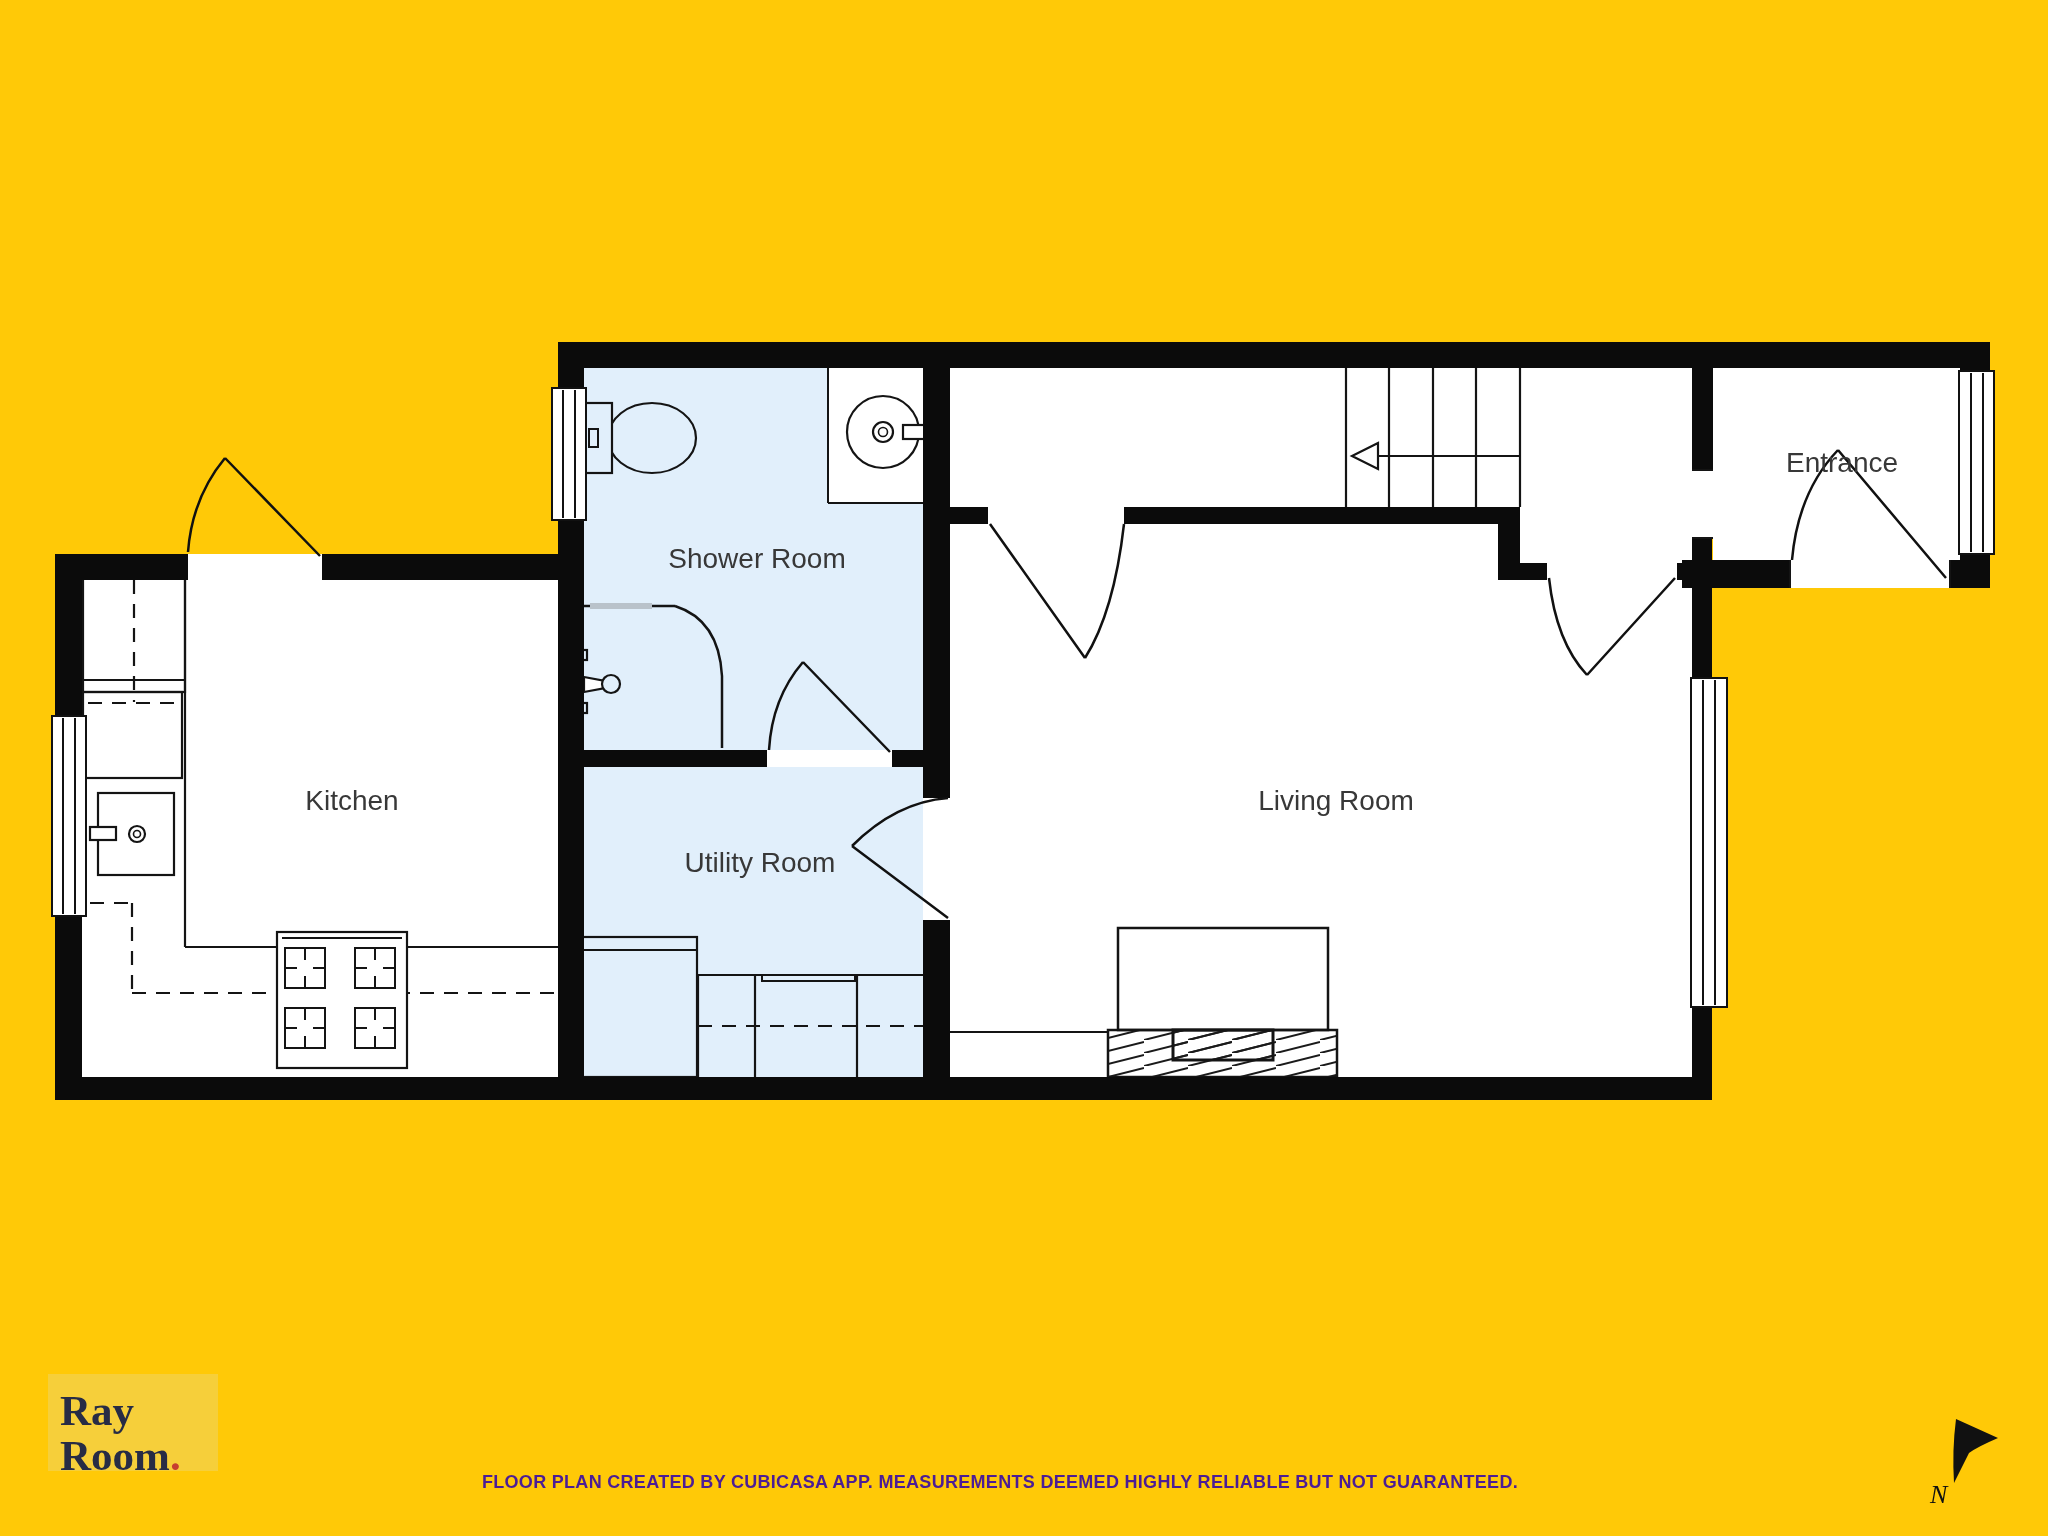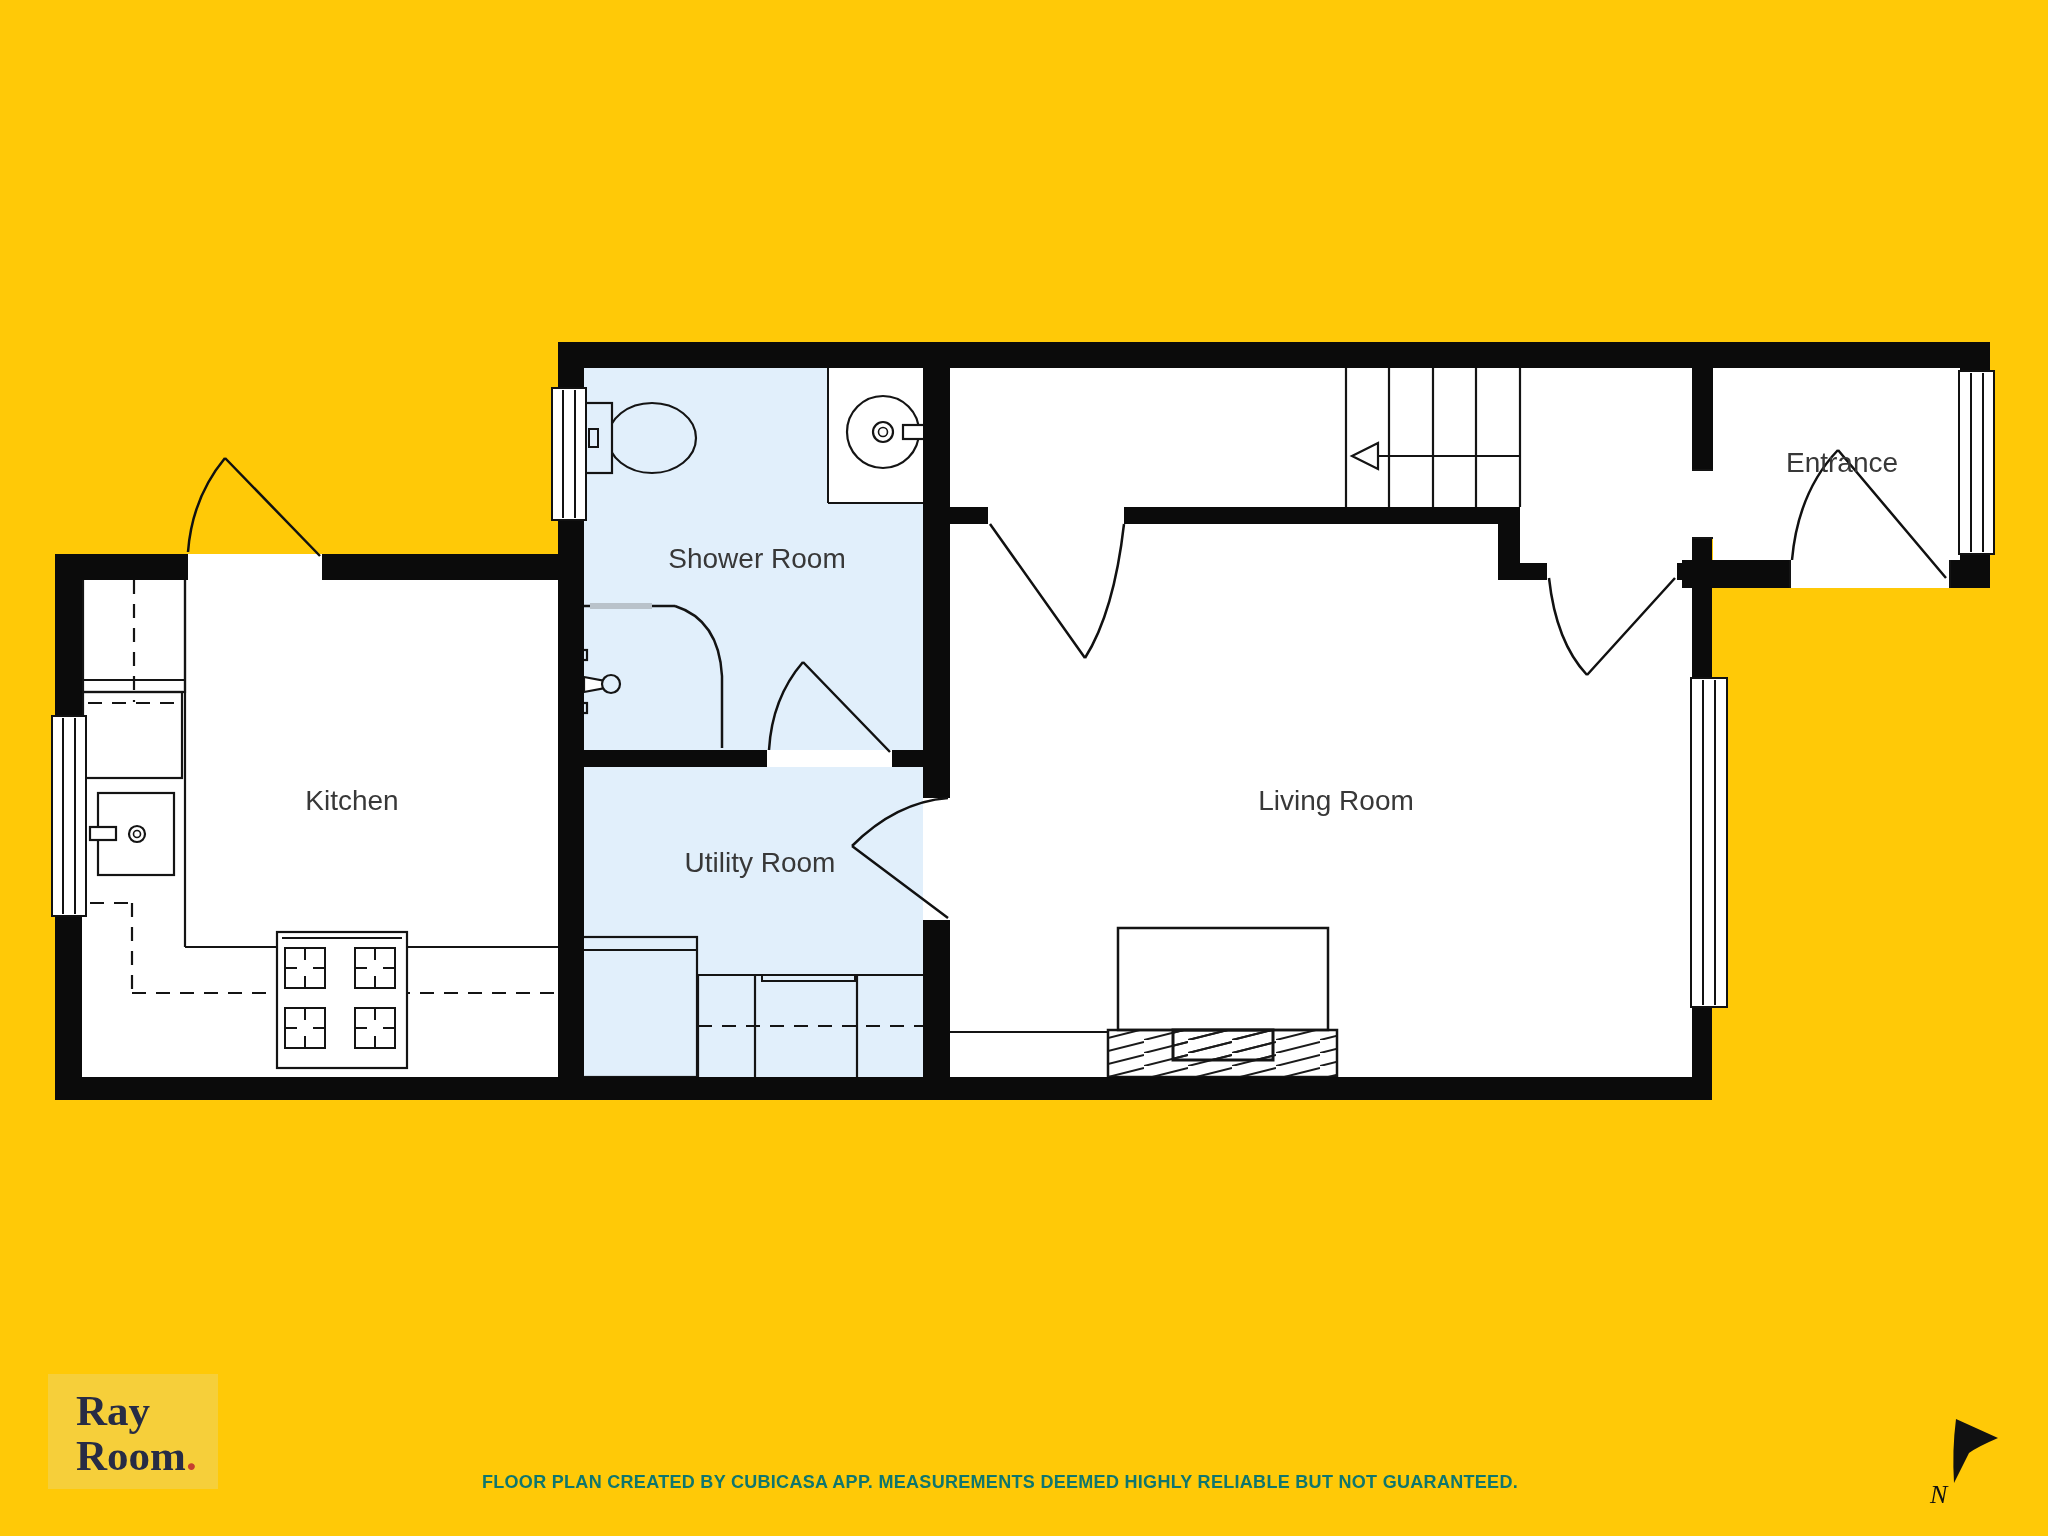--- a/index.html
+++ b/index.html
@@ -13,43 +13,43 @@
   .plan-svg{position:absolute;left:0;top:0;}
   .room-label{
     font-family:"Liberation Sans", sans-serif;
     font-size:28px;
     fill:#383838;
     text-anchor:middle;
   }
   .logo-panel{
     position:absolute;
     left:48px;top:1374px;
-    width:170px;height:115px;
+    width:170px;height:97px;
     background:#f6cf3a;
     box-sizing:border-box;
-    padding:14px 0 0 28px;
+    padding:14px 0 0 12px;
   }
   .logo-line{
     font-family:"Liberation Serif", serif;
     font-weight:bold;
     font-size:43px;
     line-height:45px;
     color:#272c45;
     letter-spacing:0px;
   }
   .logo-dot{color:#c63f30;}
   .footer-text{
     position:absolute;
     left:0;top:1472px;
     width:2000px;
     text-align:center;
     font-size:18px;
     font-weight:600;
     letter-spacing:0.3px;
-    color:#0f766e;
+    color:#4c1d95;
     font-family:"Liberation Sans", sans-serif;
   }
   .compass{
     position:absolute;
     left:1925px;top:1405px;
     width:100px;height:115px;
   }
   .compass-n{
     position:absolute;
     left:5px;top:75px;

